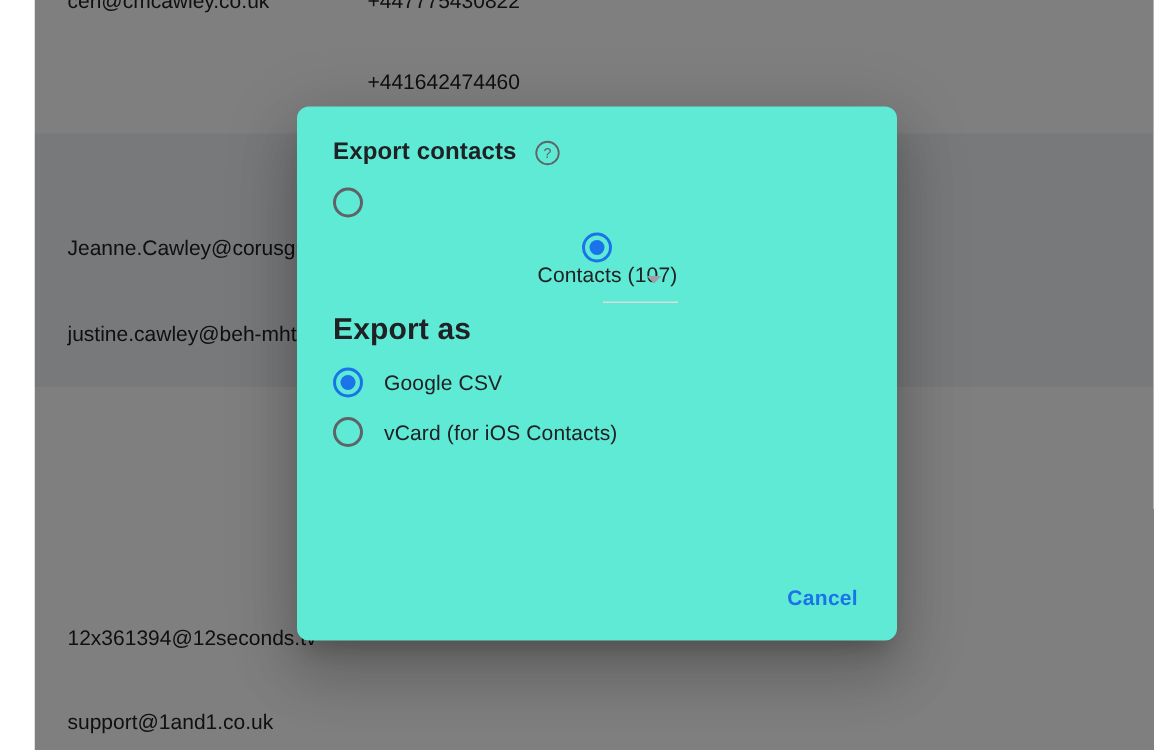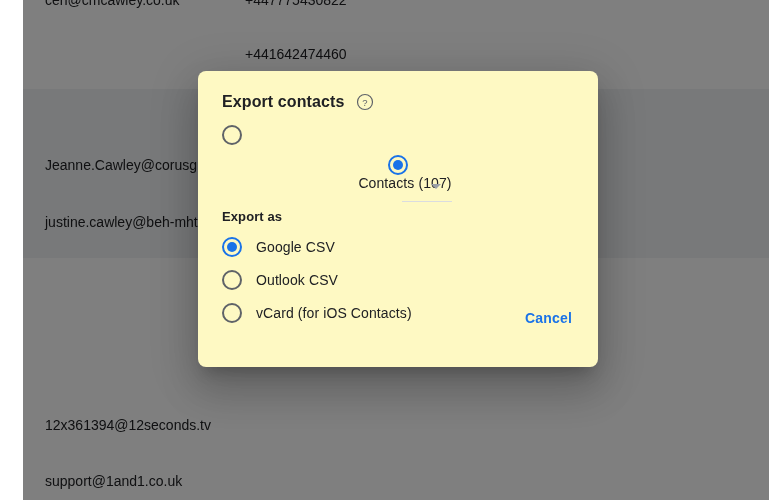--- a/index.html
+++ b/index.html
@@ -60,22 +60,22 @@
     inset: 0;
     background: rgba(0, 0, 0, 0.5);
   }
 
   
   .dialog {
     position: absolute;
     left: 175px;
     top: 71px;
     width: 400px;
-    height: 296px;
-    background: #fef9c3;
+    height: 356px;
+    background: #5eead4;
     border-radius: 8px;
     box-shadow: 0 11px 15px -7px rgba(0,0,0,0.2),
                 0 24px 38px 3px rgba(0,0,0,0.14),
                 0 9px 46px 8px rgba(0,0,0,0.12);
     box-sizing: border-box;
     overflow: hidden;
   }
 
   .dialog-header {
     display: flex;
@@ -168,33 +168,33 @@
     width: 0;
     height: 0;
     border-left: 5px solid transparent;
     border-right: 5px solid transparent;
     border-top: 5px solid #9aa0a6;
     cursor: pointer;
   }
 
   .section-heading {
     margin-top: 22px;
-    font-size: 13px;
+    font-size: 20px;
     font-weight: bold;
     color: #202124;
     letter-spacing: 0.1px;
   }
 
   .export-list { margin-top: 6px; }
   .export-list .radio-row { margin-top: 0; height: 33px; }
 
   .dialog-actions {
     position: absolute;
     right: 16px;
-    bottom: 32px;
+    bottom: 12px;
     display: flex;
     gap: 8px;
   }
   .text-button {
     background: none;
     border: none;
     font-family: "Liberation Sans", sans-serif;
     font-size: 14px;
     font-weight: bold;
     color: #1a73e8;
@@ -269,24 +269,20 @@
 
       <div class="section-heading">Export as</div>
 
       <div class="export-list">
         <div class="radio-row">
           <span class="radio checked"></span>
           <span class="radio-label">Google CSV</span>
         </div>
         <div class="radio-row">
           <span class="radio"></span>
-          <span class="radio-label">Outlook CSV</span>
-        </div>
-        <div class="radio-row">
-          <span class="radio"></span>
           <span class="radio-label">vCard (for iOS Contacts)</span>
         </div>
       </div>
     </div>
 
     <div class="dialog-actions">
       <button class="text-button">Cancel</button>
     </div>
   </div>
 </div>

